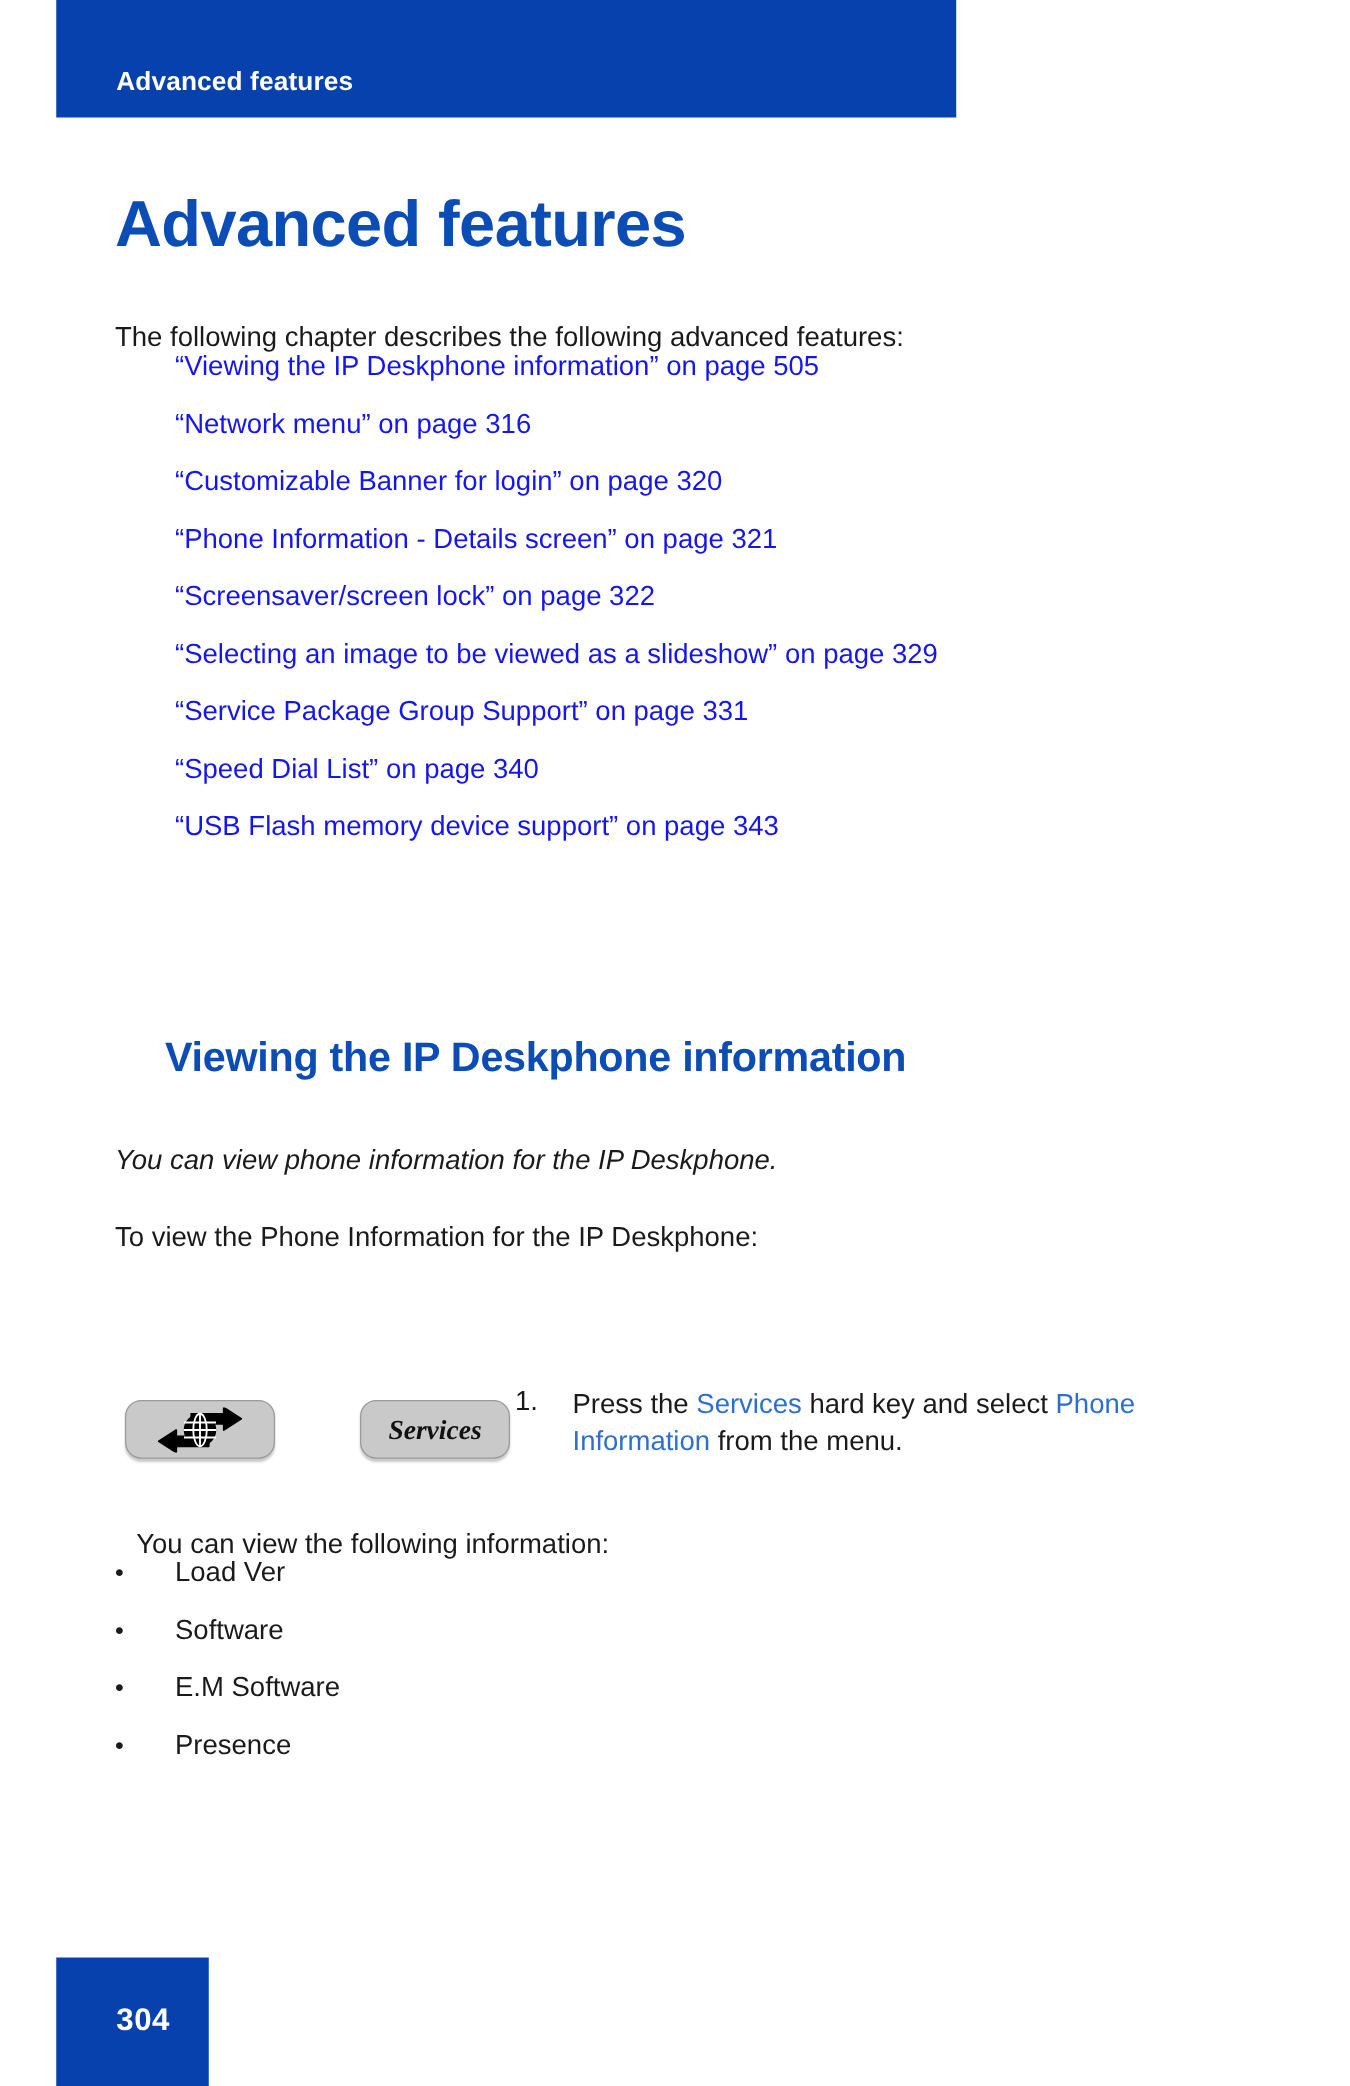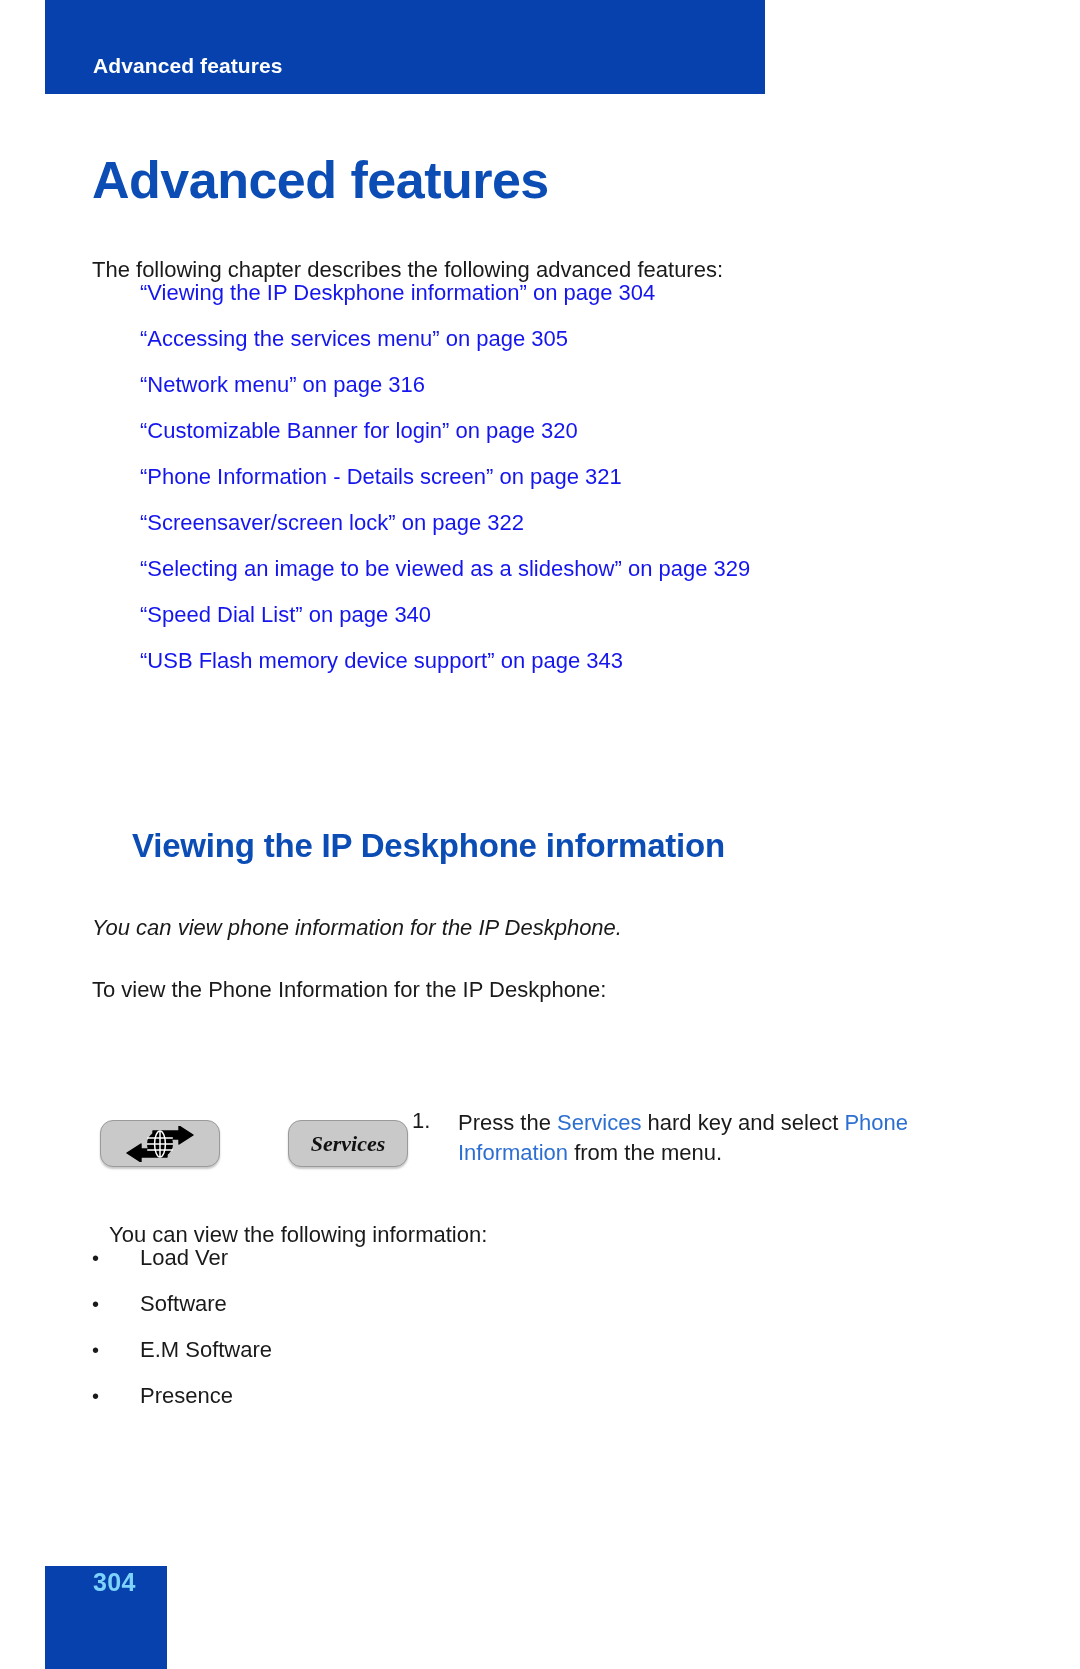--- a/index.html
+++ b/index.html
@@ -193,47 +193,47 @@
     position: absolute;
     left: 45px;
     top: 1566px;
     width: 122px;
     height: 103px;
     background: #0741AD;
   }
   .page-box .page-num {
     position: absolute;
     left: 48px;
-    top: 2px;
-    color: #7dd3fc;
+    top: 36px;
+    color: #ffffff;
     font-size: 25px;
     font-weight: bold;
     letter-spacing: 0.4px;
     text-align: center;
   }
 </style>
 </head>
 <body>
 
 <div class="header-bar">
   <div class="header-text">Advanced features</div>
 </div>
 
 <h1 class="chapter-title">Advanced features</h1>
 
 <p class="intro-para">The following chapter describes the following advanced features:</p>
 
 <div class="xref-list">
-  <div class="xref-item">“Viewing the IP Deskphone information” on page 304</div>
-  <div class="xref-item">“Accessing the services menu” on page 305</div>
+  <div class="xref-item">“Viewing the IP Deskphone information” on page 505</div>
   <div class="xref-item">“Network menu” on page 316</div>
   <div class="xref-item">“Customizable Banner for login” on page 320</div>
   <div class="xref-item">“Phone Information - Details screen” on page 321</div>
   <div class="xref-item">“Screensaver/screen lock” on page 322</div>
   <div class="xref-item">“Selecting an image to be viewed as a slideshow” on page 329</div>
+  <div class="xref-item">“Service Package Group Support” on page 331</div>
   <div class="xref-item">“Speed Dial List” on page 340</div>
   <div class="xref-item">“USB Flash memory device support” on page 343</div>
 </div>
 
 <h2 class="section-heading">Viewing the IP Deskphone information</h2>
 
 <p class="body-para p-view-info">You can view phone information for the IP Deskphone.</p>
 <p class="body-para p-to-view">To view the Phone Information for the IP Deskphone:</p>
 
 <div class="step-block">

